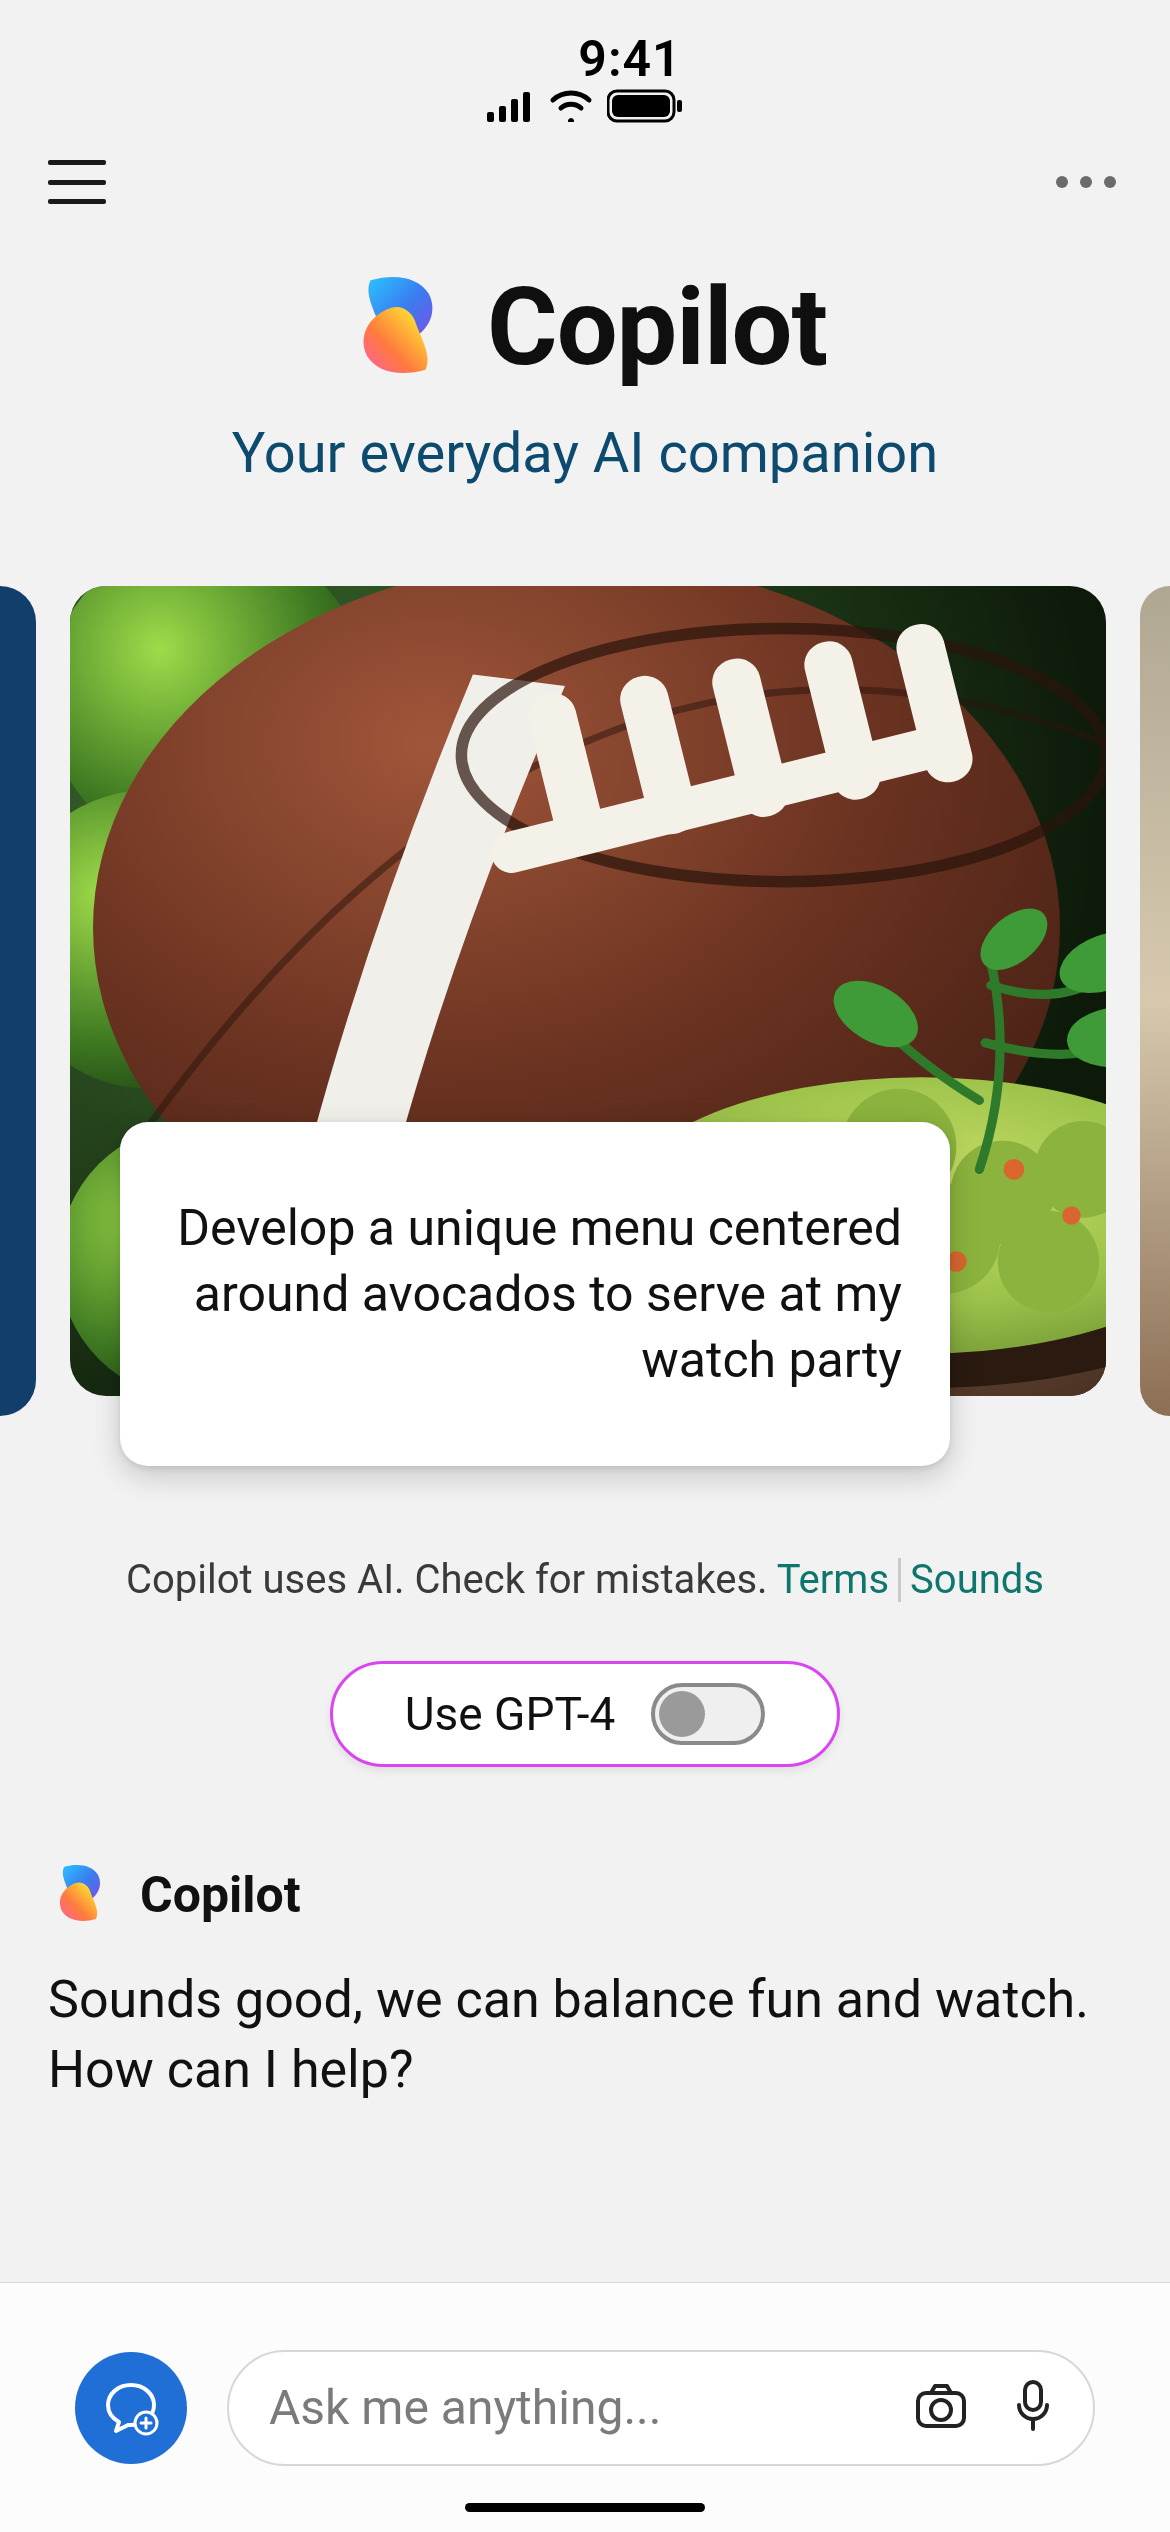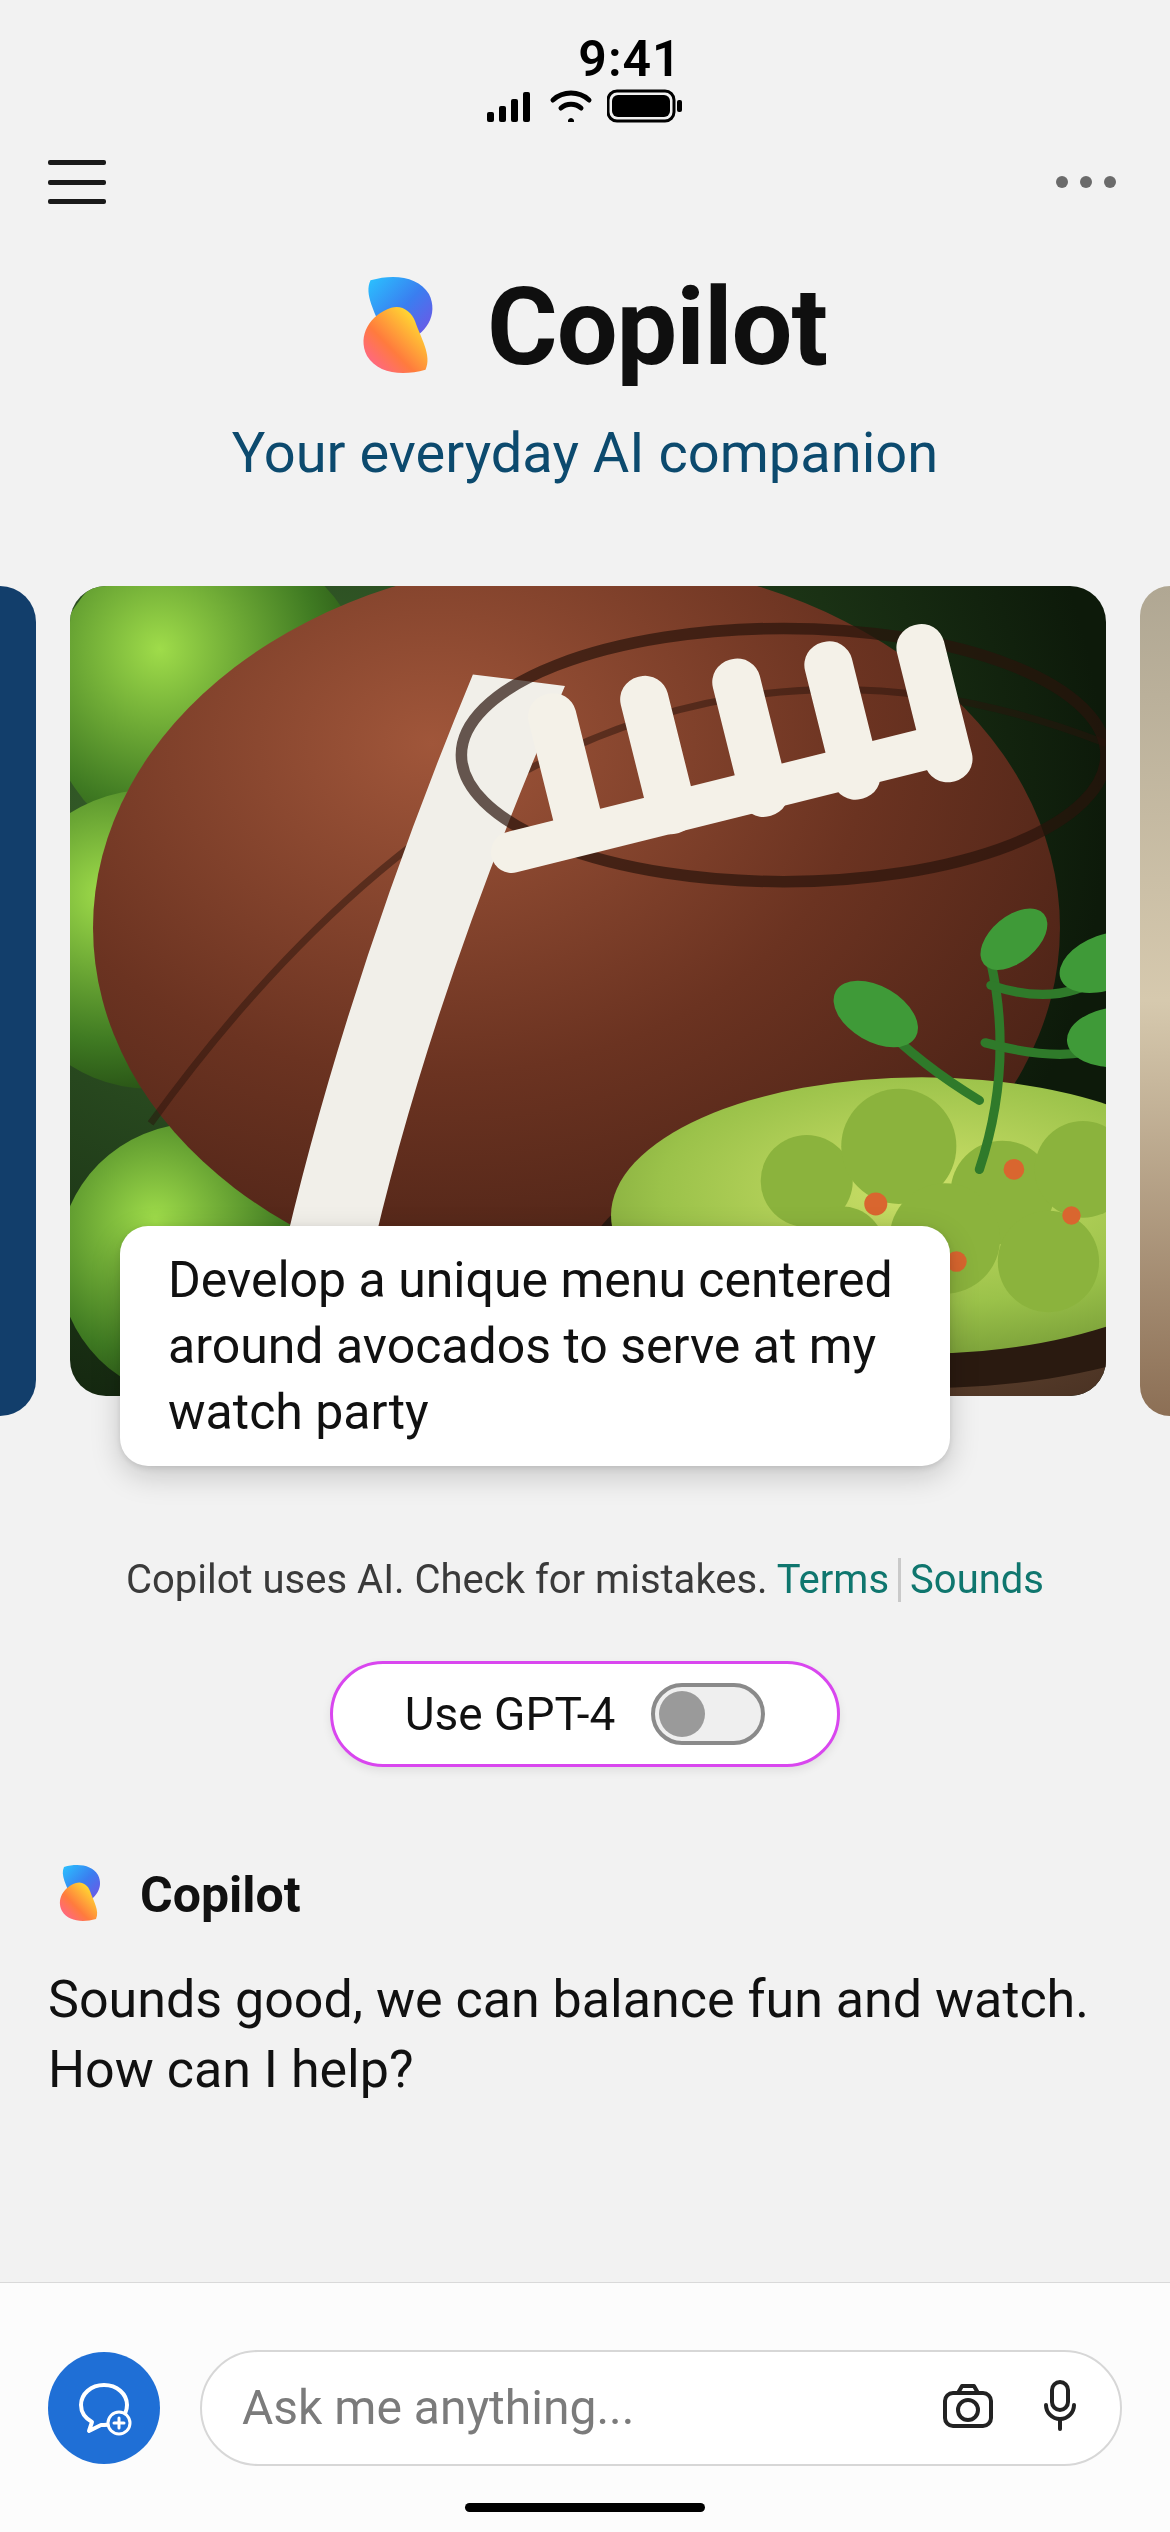--- a/index.html
+++ b/index.html
@@ -126,25 +126,26 @@
     position: relative;
   }
   .prompt-bubble {
     position: absolute;
     bottom: -50px;
     left: 50px;
     right: 20px;
     max-width: 830px;
     background: #fff;
     border-radius: 28px;
-    padding: 21px 48px;
+    padding: 73px 48px;
     font-size: 50px;
     line-height: 1.32;
     color: #111;
     box-shadow: 0 10px 30px rgba(0,0,0,0.18), 0 2px 6px rgba(0,0,0,0.1);
+    text-align: right;
   }
 
   
   .disclaimer-row {
     display: flex;
     justify-content: center;
     align-items: center;
     gap: 9px;
     margin-top: 140px;
     font-size: 40px;
@@ -227,21 +228,21 @@
   .input-area {
     position: absolute;
     bottom: 0;
     left: 0;
     right: 0;
     height: 250px;
     background: #fcfcfc;
     border-top: 1px solid #d9d9d9;
     display: flex;
     align-items: center;
-    padding: 0 48px;
+    padding: 0 75px;
     gap: 40px;
   }
   .new-chat-btn {
     width: 112px;
     height: 112px;
     border-radius: 50%;
     background: #1f6fd6;
     display: flex;
     align-items: center;
     justify-content: center;

